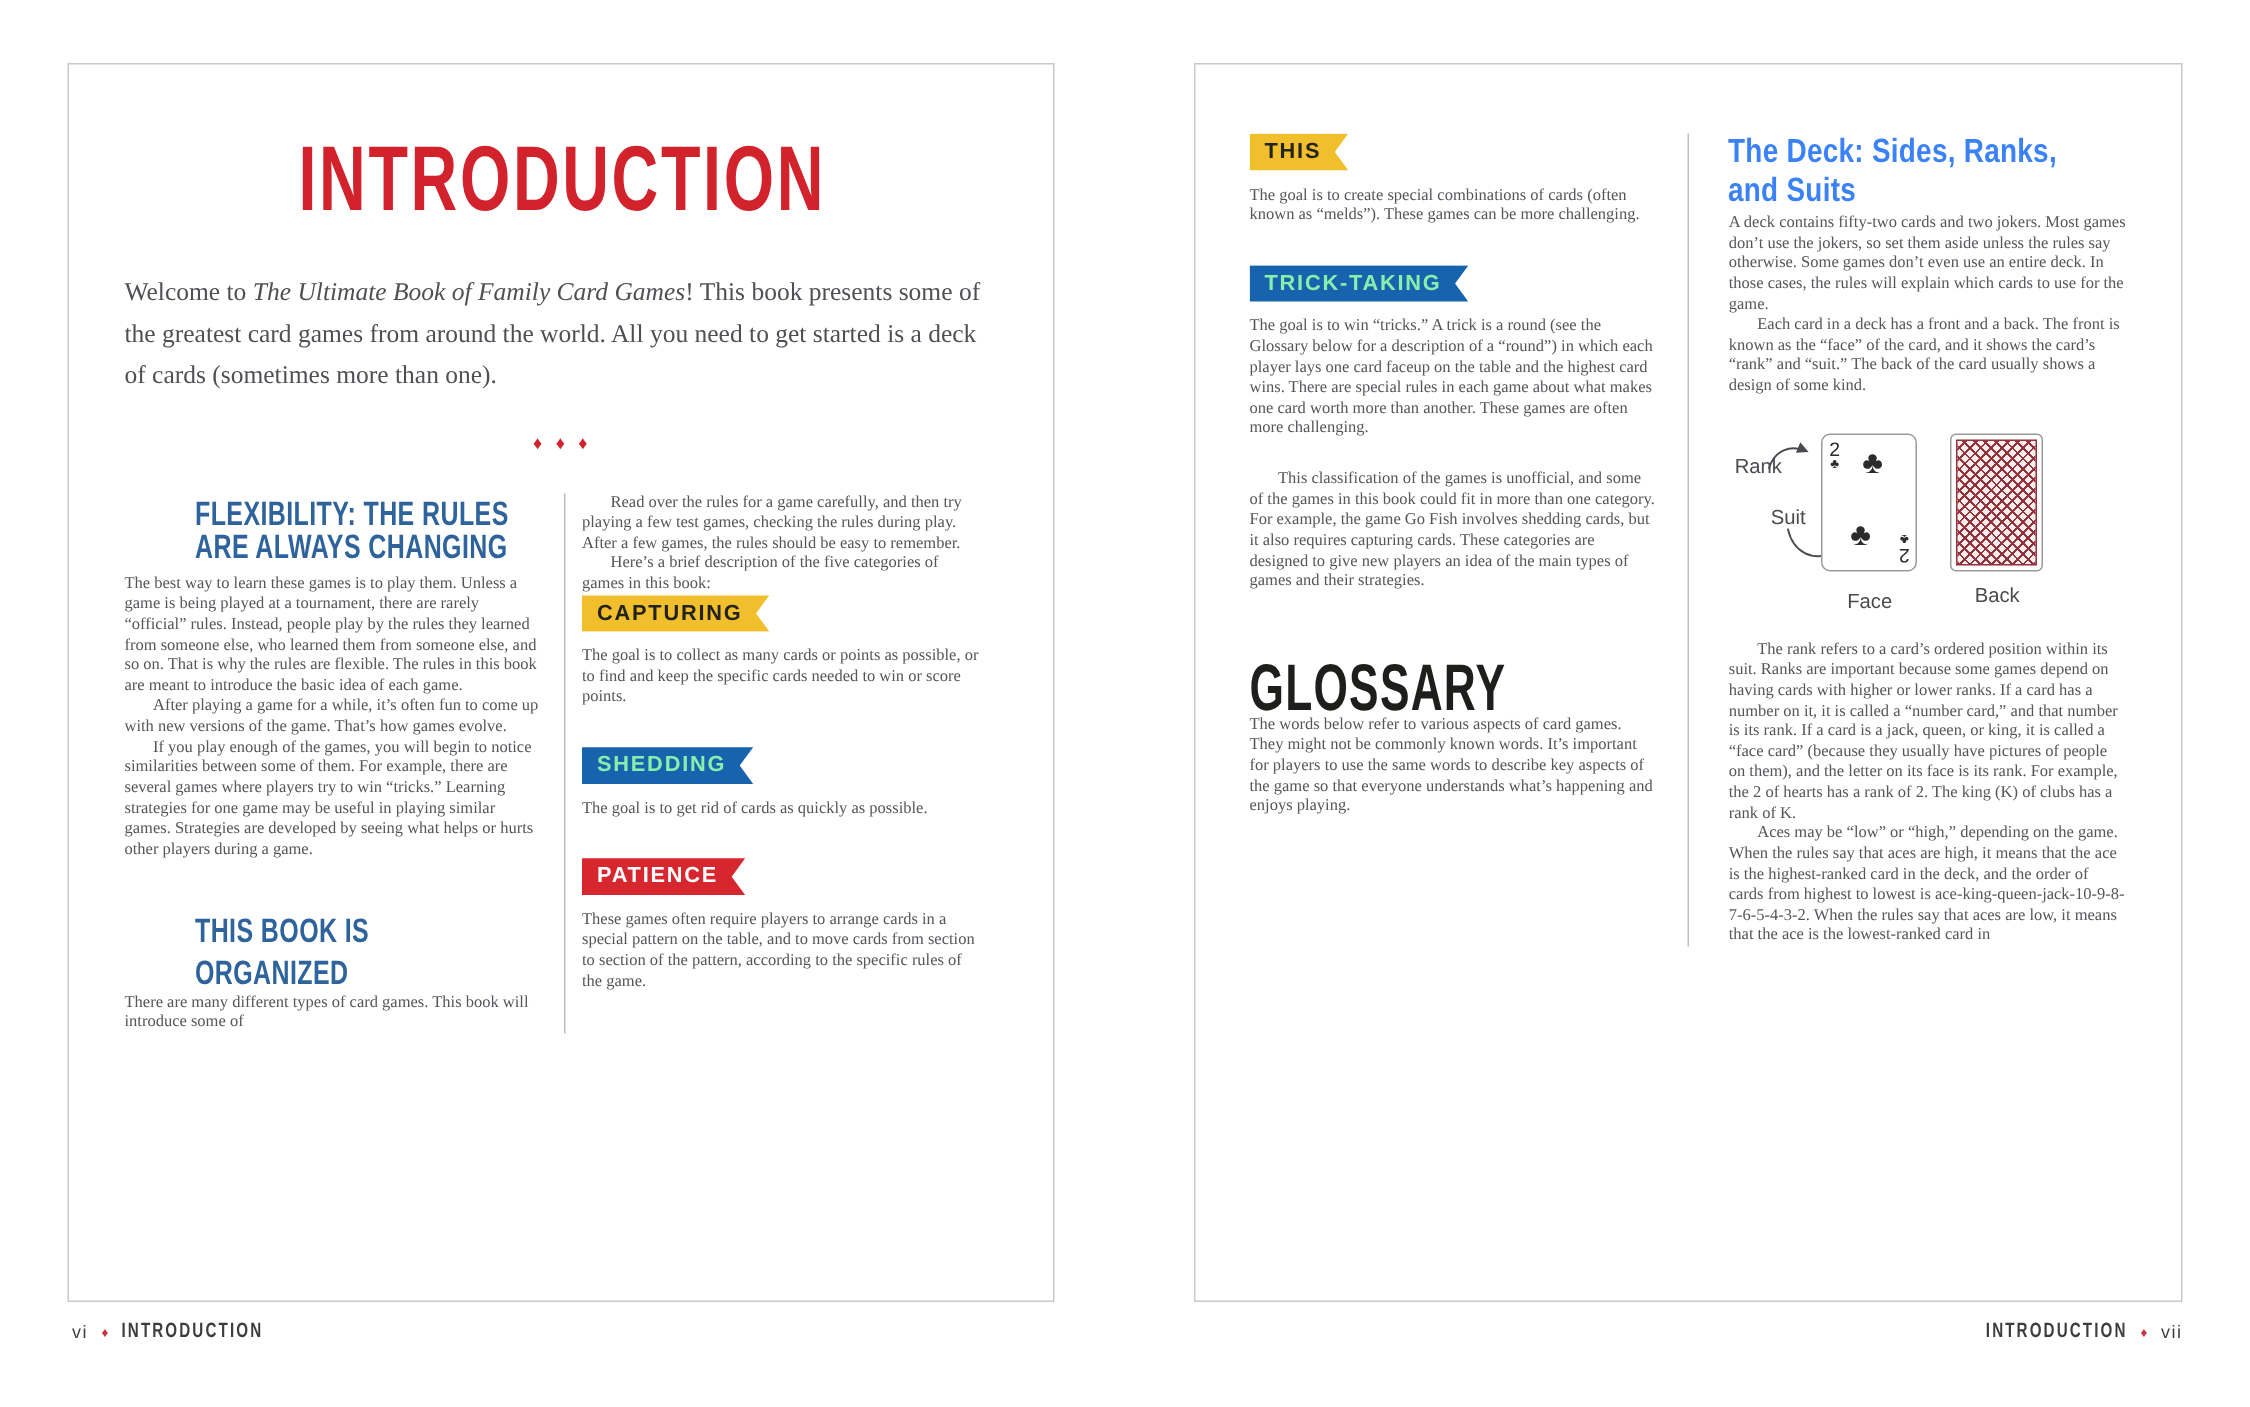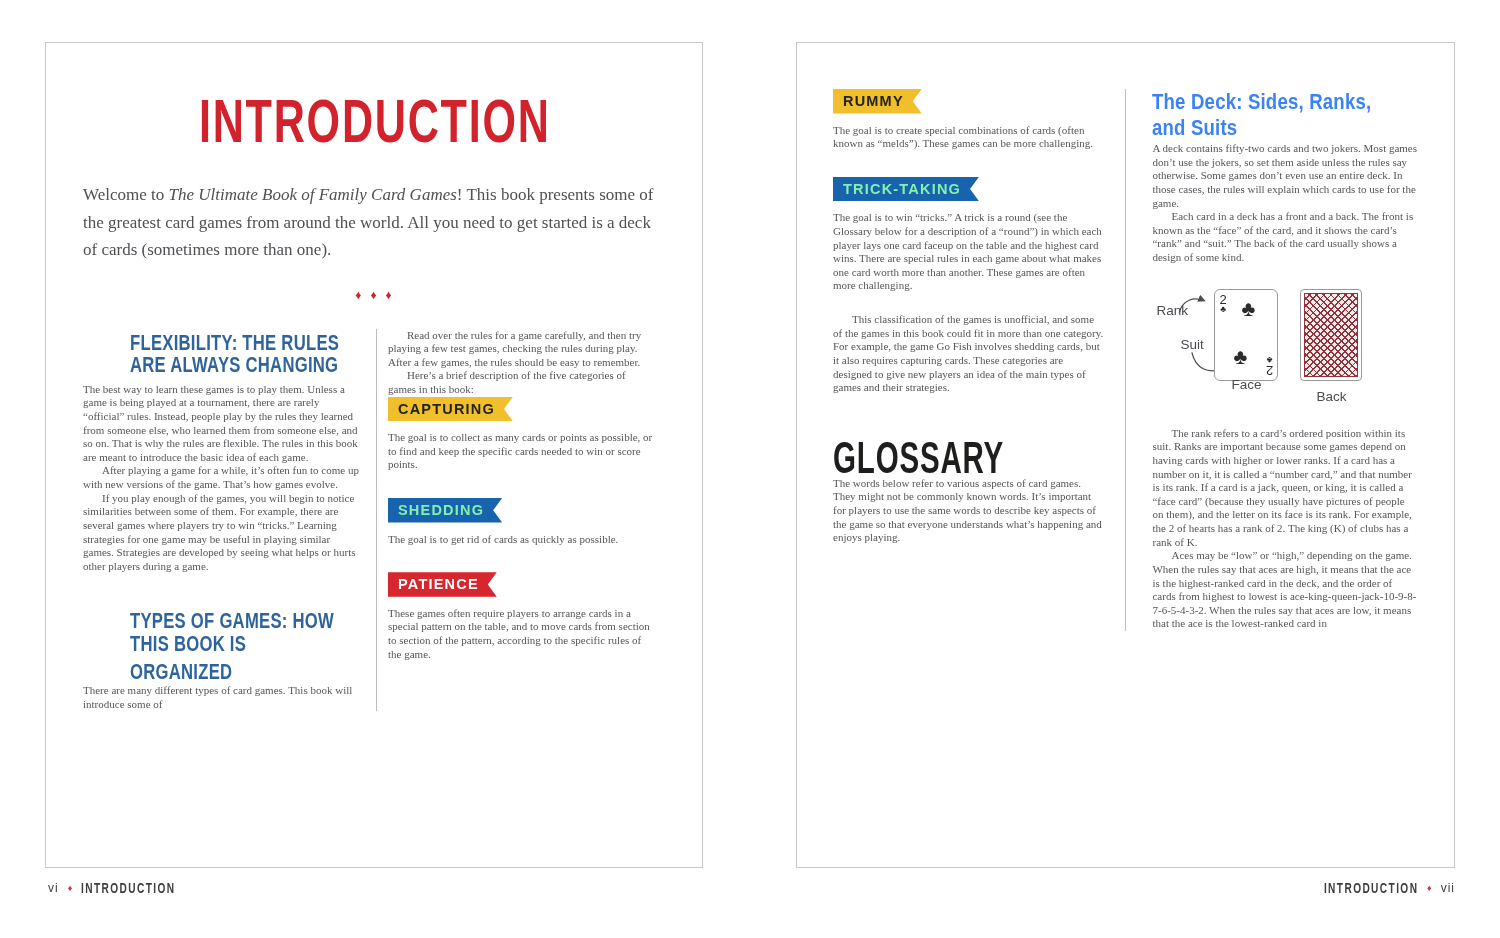--- a/index.html
+++ b/index.html
@@ -78,21 +78,21 @@
     color: #3b82f6; font-size: 20px; letter-spacing: 0.2px; margin-bottom: 7px;
   }
   .deck-head .cond { transform: scale(0.93, 1.12); transform-origin: left top; }
 
   
   .deck-illo { position: relative; height: 132px; margin: 16px 0 14px 0;
     font-family: "Liberation Sans", sans-serif; color: #4a4b4f; }
   .illo-lbl { position: absolute; font-size: 13.5px; color: #4a4b4f; }
   .rank-lbl { left: 4px;  top: 22px; }
   .suit-lbl { left: 28px; top: 56px; }
-  .face-lbl { left: 62px;  top: 96px; width: 64px; text-align: center; }
+  .face-lbl { left: 62px;  top: 112px; width: 64px; text-align: center; }
   .back-lbl { left: 148px; top: 108px; width: 62px; text-align: center; }
   .card-face {
     position: absolute; left: 62px; top: 8px; width: 64px; height: 92px;
     background: #fff; border: 1.5px solid #9a9a9a; border-radius: 6px;
     color: #2b2b2b;
   }
   .card-face .idx { position: absolute; font-size: 13px; line-height: 0.9;
     font-family: "Liberation Sans", sans-serif; text-align: center; }
   .card-face .idx .s { display: block; font-size: 9px; }
   .idx-tl { left: 4px; top: 4px; }
@@ -141,21 +141,20 @@
     <div class="col1">
       <h2 class="blue-head">
         <span class="hl"><span class="cond">FLEXIBILITY: THE RULES</span></span>
         <span class="hl"><span class="cond">ARE ALWAYS CHANGING</span></span>
       </h2>
       <p class="body-p">The best way to learn these games is to play them. Unless a game is being played at a tournament, there are rarely “official” rules. Instead, people play by the rules they learned from someone else, who learned them from someone else, and so on. That is why the rules are flexible. The rules in this book are meant to introduce the basic idea of each game.</p>
       <p class="body-p ind">After playing a game for a while, it’s often fun to come up with new versions of the game. That’s how games evolve.</p>
       <p class="body-p ind">If you play enough of the games, you will begin to notice similarities between some of them. For example, there are several games where players try to win “tricks.” Learning strategies for one game may be useful in playing similar games. Strategies are developed by seeing what helps or hurts other players during a game.</p>
 
       <h2 class="blue-head mt-sect">
-        <span class="hl"><span class="cond">TYPES OF GAMES: HOW</span></span>
         <span class="hl"><span class="cond">THIS BOOK IS ORGANIZED</span></span>
       </h2>
       <p class="body-p">There are many different types of card games. This book will introduce some of</p>
     </div>
     <div class="divider"></div>
     <div class="col2">
       <p class="body-p ind">Read over the rules for a game carefully, and then try playing a few test games, checking the rules during play. After a few games, the rules should be easy to remember.</p>
       <p class="body-p ind">Here’s a brief description of the five categories of games in this book:</p>
 
       <div class="badge-block lp-badges first">
@@ -171,21 +170,21 @@
         <p class="body-p">These games often require players to arrange cards in a special pattern on the table, and to move cards from section to section of the pattern, according to the specific rules of the game.</p>
       </div>
     </div>
   </div>
 </div>
 
 <div class="page page-right">
   <div class="cols" style="margin-top:0;">
     <div class="col1">
       <div class="badge-block first">
-        <span class="badge badge-yellow">RUMMY</span>
+        <span class="badge badge-yellow">THIS</span>
         <p class="body-p">The goal is to create special combinations of cards (often known as “melds”). These games can be more challenging.</p>
       </div>
       <div class="badge-block">
         <span class="badge badge-blue">TRICK-TAKING</span>
         <p class="body-p">The goal is to win “tricks.” A trick is a round (see the Glossary below for a description of a “round”) in which each player lays one card faceup on the table and the highest card wins. There are special rules in each game about what makes one card worth more than another. These games are often more challenging.</p>
       </div>
       <p class="body-p ind para-gap">This classification of the games is unofficial, and some of the games in this book could fit in more than one category. For example, the game Go Fish involves shedding cards, but it also requires capturing cards. These categories are designed to give new players an idea of the main types of games and their strategies.</p>
 
       <h2 class="glossary-head"><span class="cond">GLOSSARY</span></h2>
       <p class="body-p">The words below refer to various aspects of card games. They might not be commonly known words. It’s important for players to use the same words to describe key aspects of the game so that everyone understands what’s happening and enjoys playing.</p>

